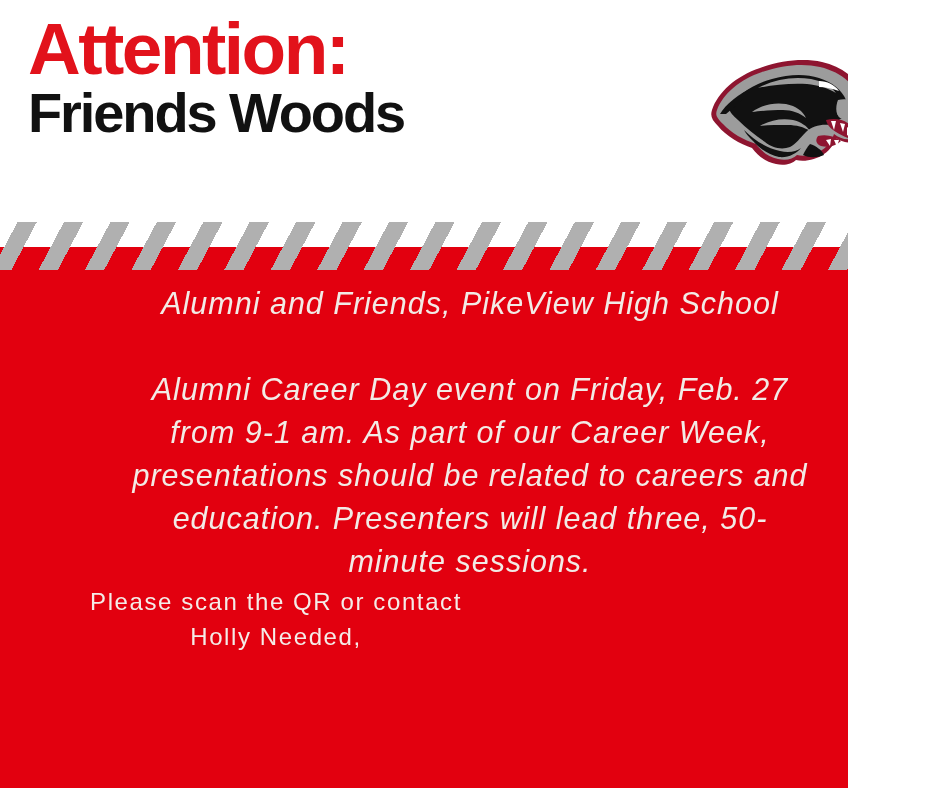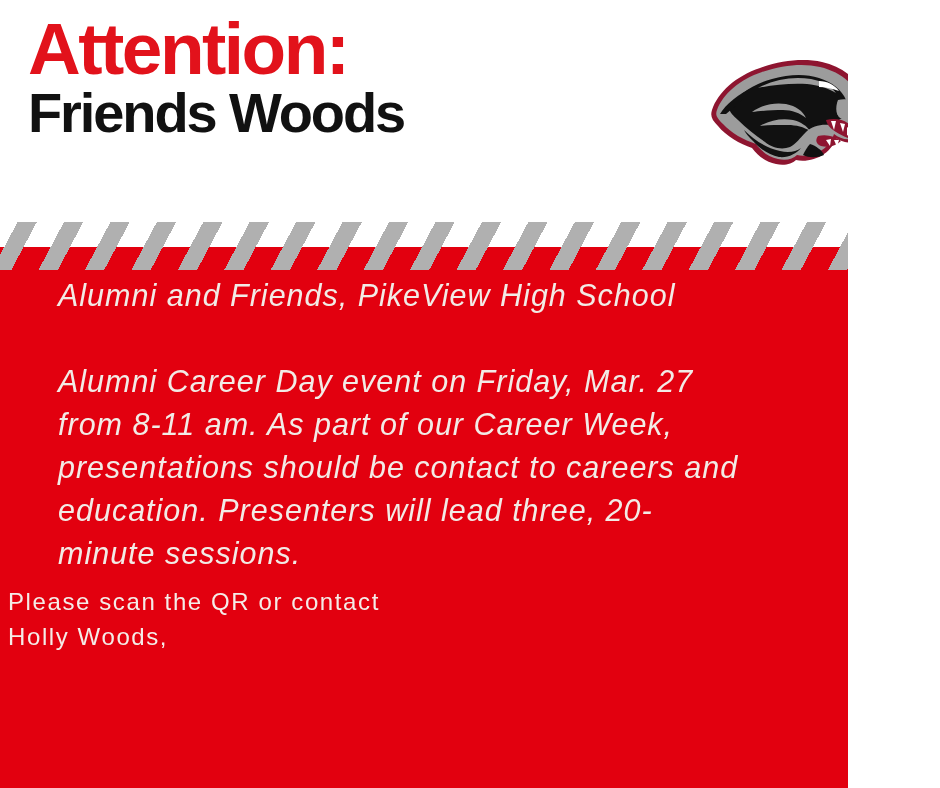--- a/index.html
+++ b/index.html
@@ -101,37 +101,38 @@
     left: 0;
     top: 270px;
     width: 940px;
     height: 518px;
     background: #e2000f;
   }
 
   .body-copy {
     position: absolute;
     left: 58px;
-    top: 4px;
+    top: 12px;
     width: 824px;
-    text-align: left;
+    text-align: center;
     font-family: "Liberation Sans", sans-serif;
     font-style: italic;
     font-weight: normal;
     font-size: 30.5px;
     line-height: 43px;
     letter-spacing: 1.0px;
     color: #f2ebe6;
   }
 
   .contact-copy {
     position: absolute;
-    left: 8px;
+    left: 16px;
     top: 314px;
     width: 520px;
+    text-align: center;
     font-family: "Liberation Sans", sans-serif;
     font-style: normal;
     font-weight: normal;
     font-size: 24px;
     line-height: 35px;
     letter-spacing: 1.6px;
     color: #f4ece8;
   }
 </style>
 </head>
@@ -205,27 +206,27 @@
     <div class="stripe-bg-white"></div>
     <div class="stripe-bg-red"></div>
     <div class="stripe-lines"></div>
   </div>
 
   <div class="body-red">
 
     <div class="body-copy">
       <span>Alumni and Friends, PikeView High School</span><br>
       <br>
-      <span>Alumni Career Day event on Friday, Mar. 27</span><br>
-      <span>from 8-11 am. As part of our Career Week,</span><br>
-      <span>presentations should be contact to careers and</span><br>
-      <span>education. Presenters will lead three, 20-</span><br>
+      <span>Alumni Career Day event on Friday, Feb. 27</span><br>
+      <span>from 9-1 am. As part of our Career Week,</span><br>
+      <span>presentations should be related to careers and</span><br>
+      <span>education. Presenters will lead three, 50-</span><br>
       <span>minute sessions.</span>
     </div>
 
     <div class="contact-copy">
       <span>Please scan the QR or contact</span><br>
-      <span>Holly Woods,</span><br>
+      <span>Holly Needed,</span><br>
       <br>
     </div>
 
   </div>
 </div>
 
 </body></html>

